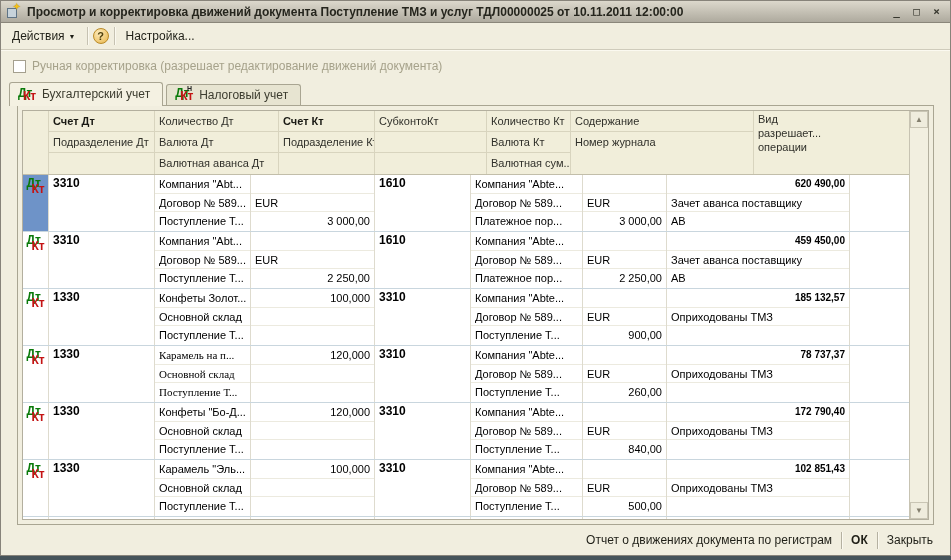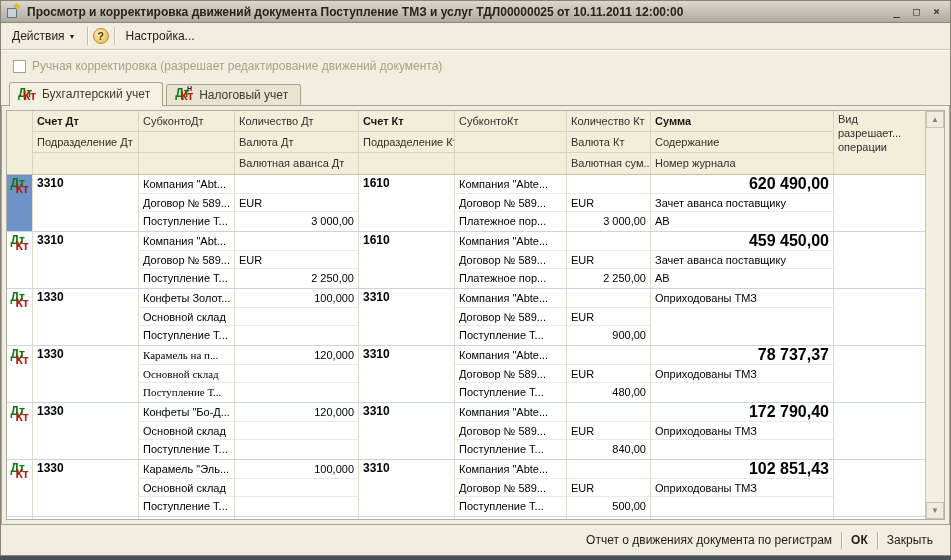--- a/index.html
+++ b/index.html
@@ -77,21 +77,21 @@
     background: #e7e4d1; height: 21px; position: relative;
   }
   .tab.active { background: #f4f1e2; height: 24px; z-index: 3; margin-bottom: -1px; }
   .dtkt { width: 18px; height: 15px; position: relative; line-height: 1; flex: 0 0 18px; }
   .dtkt span { position: absolute; font-size: 12px; font-weight: bold; }
   .dtkt .dt { top: 0; left: 0; color: #0a7a0a; }
   .dtkt .kt { bottom: 0; left: 5px; color: #c41414; }
   .dtkt .sup { top: -2px; right: 1px; color: #222; font-size: 7px; }
   
   .panel {
-    flex: 1; margin: 0 0; border: 1px solid #a9a592; background: #f1eedf;
+    flex: 1; margin: 0 16px; border: 1px solid #a9a592; background: #f1eedf;
     padding: 4px; display: flex; overflow: hidden; position: relative; z-index: 2;
   }
   .grid { flex: 1; border: 1px solid #b3af9e; background: #ffffff; display: flex; overflow: hidden; }
   .grid-main { flex: 1; display: flex; flex-direction: column; overflow: hidden; }
   .vscroll {
     width: 19px; flex: 0 0 19px; background: #f2efe0; border-left: 1px solid #c7c3b2;
     display: flex; flex-direction: column; justify-content: space-between; align-items: center;
   }
   .scroll-arrow {
     width: 18px; height: 17px; background: #efecdd; border: 1px solid #c9c5b4;
@@ -113,21 +113,21 @@
   .gcell { flex-shrink: 0; border-right: 1px solid #deдbce; border-right: 1px solid #dedbce; display: flex; flex-direction: column; overflow: hidden; }
   .gcell.last { flex: 1 1 auto; border-right: none; }
   .icell { align-items: center; padding-top: 2px; }
   .icell.selected { background: #6e93c8; }
   .scell {
     height: 19px; line-height: 18px; padding: 0 4px; font-size: 11px; color: #000;
     border-bottom: 1px solid #eceadf; white-space: nowrap; overflow: hidden;
   }
   .scell:last-child { border-bottom: none; }
   .scell.r { text-align: right; }
-  .scell.bold { font-weight: bold; font-size: 16px; }
+  .scell.bold { font-weight: bold; font-size: 10px; }
   .acell { font-weight: bold; font-size: 12px; color: #000; padding: 1px 4px; white-space: nowrap; }
   
   .footer { height: 30px; flex: 0 0 30px; display: flex; align-items: center; justify-content: flex-end; padding: 0 8px; }
   .fbtn { font-size: 12px; color: #1f1f17; padding: 3px 9px; white-space: nowrap; }
   .fbtn.ok { font-weight: bold; }
   .fsep { width: 1px; height: 17px; background: #b5b1a1; box-shadow: 1px 0 0 #fbf9f0; }
   .bottom-strip { position: absolute; left: 0; bottom: 0; width: 951px; height: 4px; background: #46545a; }
 </style>
 </head>
 <body>
@@ -188,25 +188,20 @@
       <div class="grid-main">
         <div class="ghead" id="grid-header">
             <div class="gcol" style="width: 26px;">
               <div class="hcell" style="height: 63px;"></div>
             </div>
             <div class="gcol" style="width: 106px;">
               <div class="hcell b">Счет Дт</div>
               <div class="hcell">Подразделение Дт</div>
               <div class="hcell"></div>
             </div>
-            <div class="gcol" style="width: 96px;">
-              <div class="hcell">СубконтоДт</div>
-              <div class="hcell"></div>
-              <div class="hcell"></div>
-            </div>
             <div class="gcol" style="width: 124px;">
               <div class="hcell">Количество Дт</div>
               <div class="hcell">Валюта Дт</div>
               <div class="hcell">Валютная аванса Дт</div>
             </div>
             <div class="gcol" style="width: 96px;">
               <div class="hcell b">Счет Кт</div>
               <div class="hcell">Подразделение Кт</div>
               <div class="hcell"></div>
             </div>
@@ -214,21 +209,20 @@
               <div class="hcell">СубконтоКт</div>
               <div class="hcell"></div>
               <div class="hcell"></div>
             </div>
             <div class="gcol" style="width: 84px;">
               <div class="hcell">Количество Кт</div>
               <div class="hcell">Валюта Кт</div>
               <div class="hcell">Валютная сум...</div>
             </div>
             <div class="gcol" style="width: 183px;">
-              <div class="hcell b">Сумма</div>
               <div class="hcell">Содержание</div>
               <div class="hcell">Номер журнала</div>
             </div>
             <div class="gcol ophead">
               <div>Вид</div>
               <div>разрешает...</div>
               <div>операции</div>
             </div>
           </div>
         <div class="gbody" id="grid-body">
@@ -339,20 +333,21 @@
                 <div class="scell">Компания "Abte...</div>
                 <div class="scell">Договор № 589...</div>
                 <div class="scell">Поступление Т...</div>
               </div>
               <div class="gcell" style="width: 84px;">
                 <div class="scell r"></div>
                 <div class="scell">EUR</div>
                 <div class="scell r">900,00</div>
               </div>
               <div class="gcell" style="width: 183px;">
+                <div class="scell r bold">185 132,57</div>
                 <div class="scell">Оприходованы ТМЗ</div>
                 <div class="scell"></div>
               </div>
               <div class="gcell last"></div>
             </div>
             <div class="grow">
               <div class="gcell icell" style="width: 26px;">
                 <span class="dtkt">
                   <span class="dt">Дт</span>
                   <span class="kt">Кт</span>
@@ -375,21 +370,21 @@
                 <div class="acell">3310</div>
               </div>
               <div class="gcell" style="width: 112px;">
                 <div class="scell">Компания "Abte...</div>
                 <div class="scell">Договор № 589...</div>
                 <div class="scell">Поступление Т...</div>
               </div>
               <div class="gcell" style="width: 84px;">
                 <div class="scell r"></div>
                 <div class="scell">EUR</div>
-                <div class="scell r">480,00</div>
+                <div class="scell r">260,00</div>
               </div>
               <div class="gcell" style="width: 183px;">
                 <div class="scell r bold">78 737,37</div>
                 <div class="scell">Оприходованы ТМЗ</div>
                 <div class="scell"></div>
               </div>
               <div class="gcell last"></div>
             </div>
             <div class="grow">
               <div class="gcell icell" style="width: 26px;">

